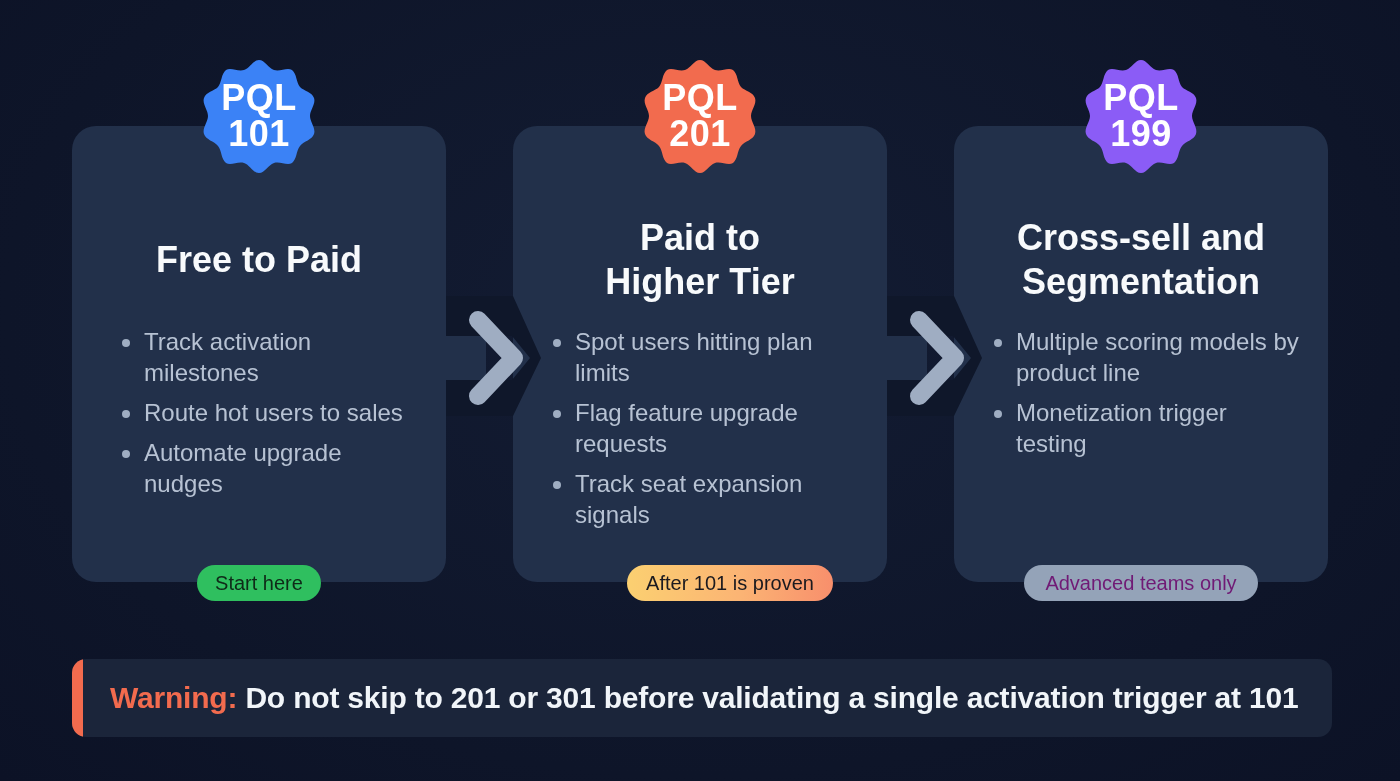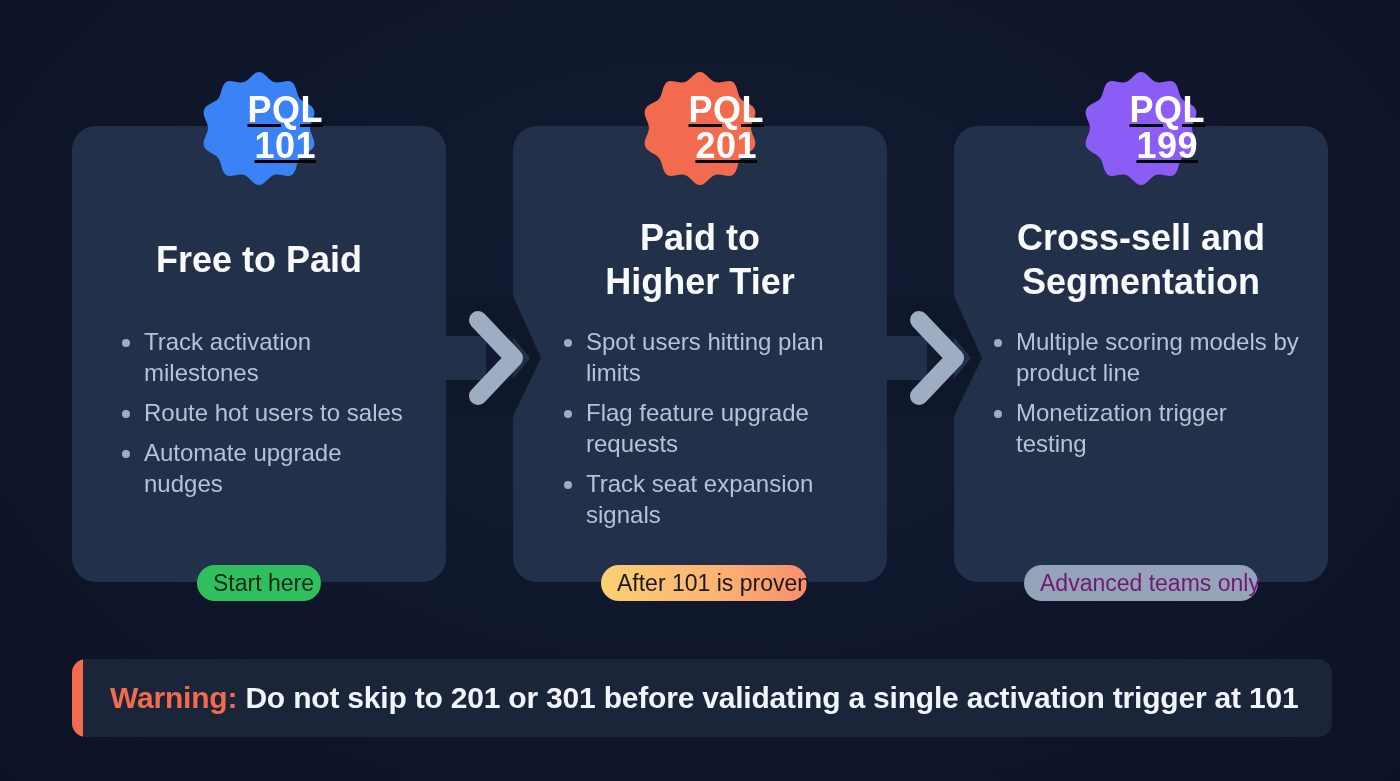--- a/index.html
+++ b/index.html
@@ -20,25 +20,24 @@
       width: 374px; height: 456px;
       background: #22304a;
       border-radius: 24px;
     }
     .card-1 { left: 72px; }
     .card-2 { left: 513px; }
     .card-3 { left: 954px; }
 
     .badge {
       position: absolute;
-      top: 64px;
+      top: 52px;
       width: 128px; height: 128px;
-      display: flex; align-items: center; justify-content: flex-end;
+      display: flex; align-items: center; justify-content: center;
       z-index: 3;
-      text-decoration: underline;
     }
     .badge svg { position: absolute; left: 0; top: 0; width: 128px; height: 128px; }
     .badge-text {
       position: relative;
       color: #ffffff;
       font-weight: 700;
       font-size: 36px;
       line-height: 36px;
       text-align: center;
       letter-spacing: 0.5px;
@@ -60,21 +59,21 @@
     .card-2 .card-title { top: 90px; }
     .card-3 .card-title { top: 90px; }
 
     .bullets {
       position: absolute;
       top: 200px;
       left: 50px;
       right: 24px;
       list-style: none;
     }
-    .card-2 .bullets { left: 51px; }
+    .card-2 .bullets { left: 40px; }
     .card-3 .bullets { left: 40px; }
     .bullet {
       position: relative;
       padding-left: 22px;
       color: #b7c2d3;
       font-size: 24px;
       line-height: 31px;
       margin-bottom: 9px;
     }
     .bullet-dot {
@@ -83,30 +82,30 @@
       width: 8px; height: 8px;
       border-radius: 50%;
       background: #9fadc2;
     }
 
     .pill {
       position: absolute;
       top: 565px;
       height: 36px;
       border-radius: 18px;
-      font-size: 23px;
+      font-size: 20px;
       line-height: 36px;
       text-align: center;
       color: #0f172a;
       padding: 0 16px;
       z-index: 3;
       white-space: nowrap;
     }
     .pill-1 { left: 197px; width: 124px; background: #2fbf5f; color: #0f2a18; }
-    .pill-2 { left: 601px; width: 206px; background: linear-gradient(90deg, #fbd071 0%, #fbb474 55%, #f88f6c 100%); color: #1b1a1f; }
+    .pill-2 { left: 627px; width: 206px; background: linear-gradient(90deg, #fbd071 0%, #fbb474 55%, #f88f6c 100%); color: #1b1a1f; }
     .pill-3 { left: 1024px; width: 234px; background: #94a3b8; color: #701a75; }
 
     .connector {
       position: absolute;
       top: 296px;
       width: 112px; height: 120px;
       z-index: 2;
     }
     .connector-1 { left: 430px; }
     .connector-2 { left: 871px; }

